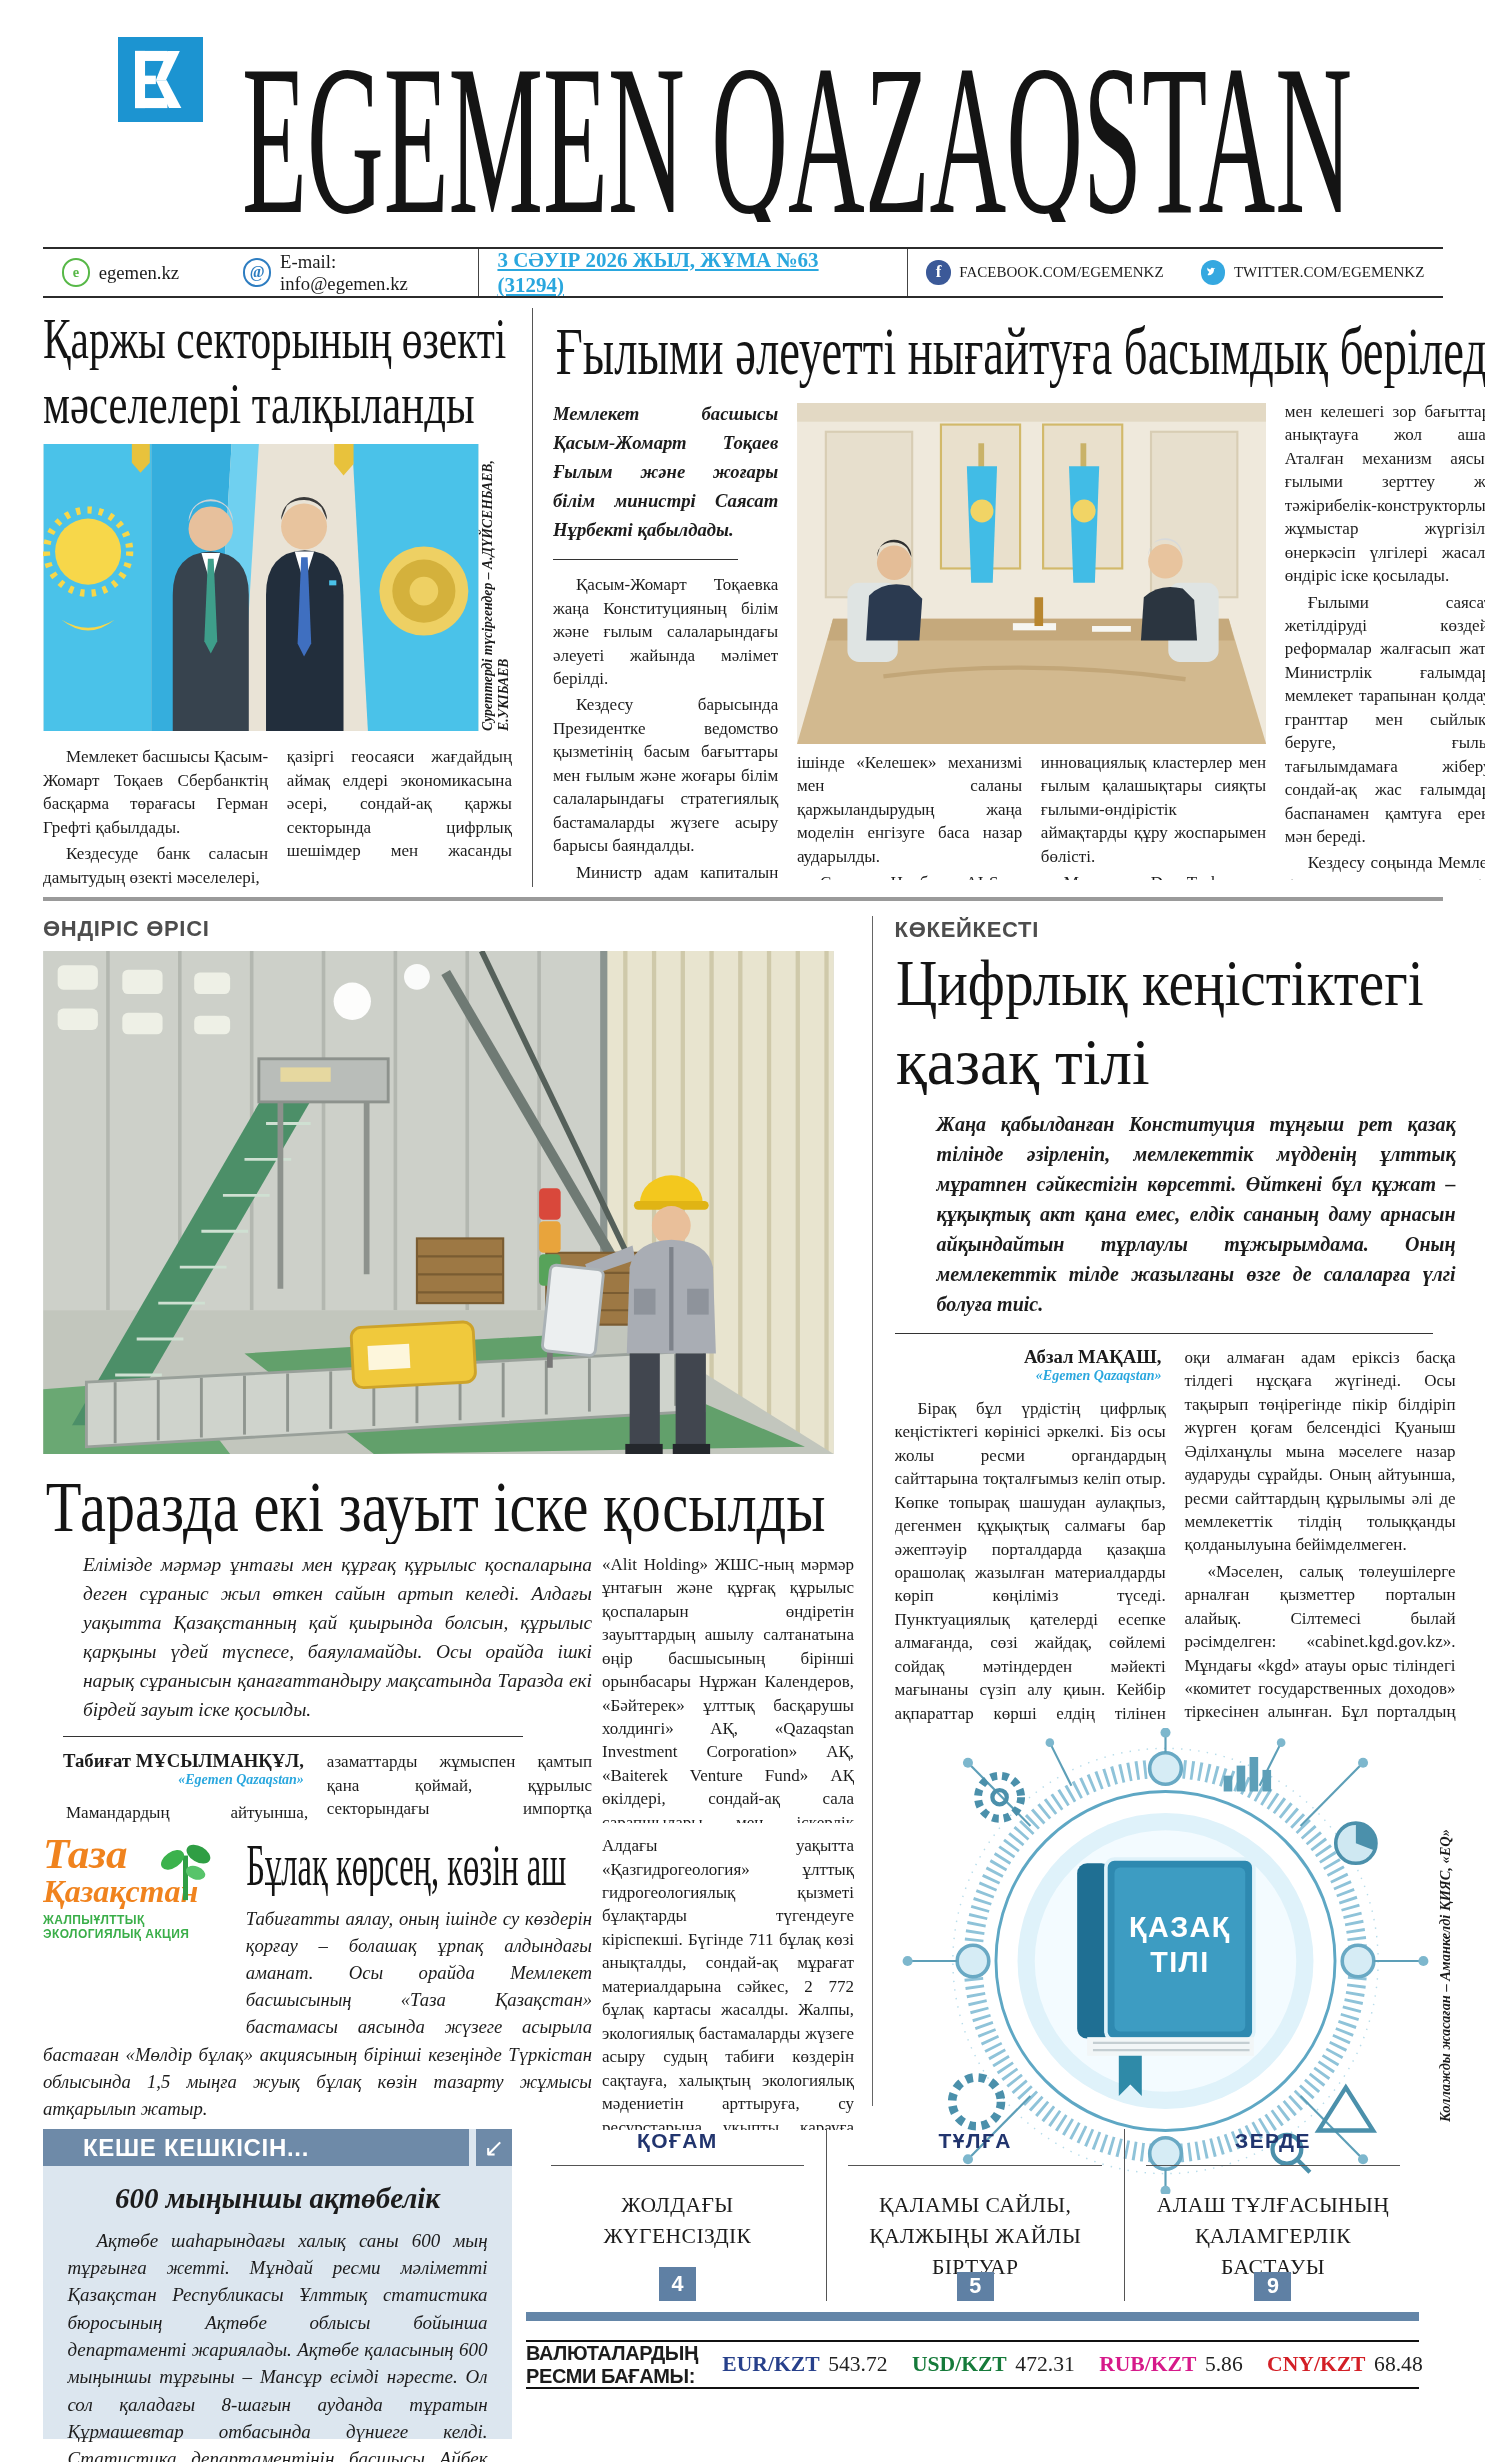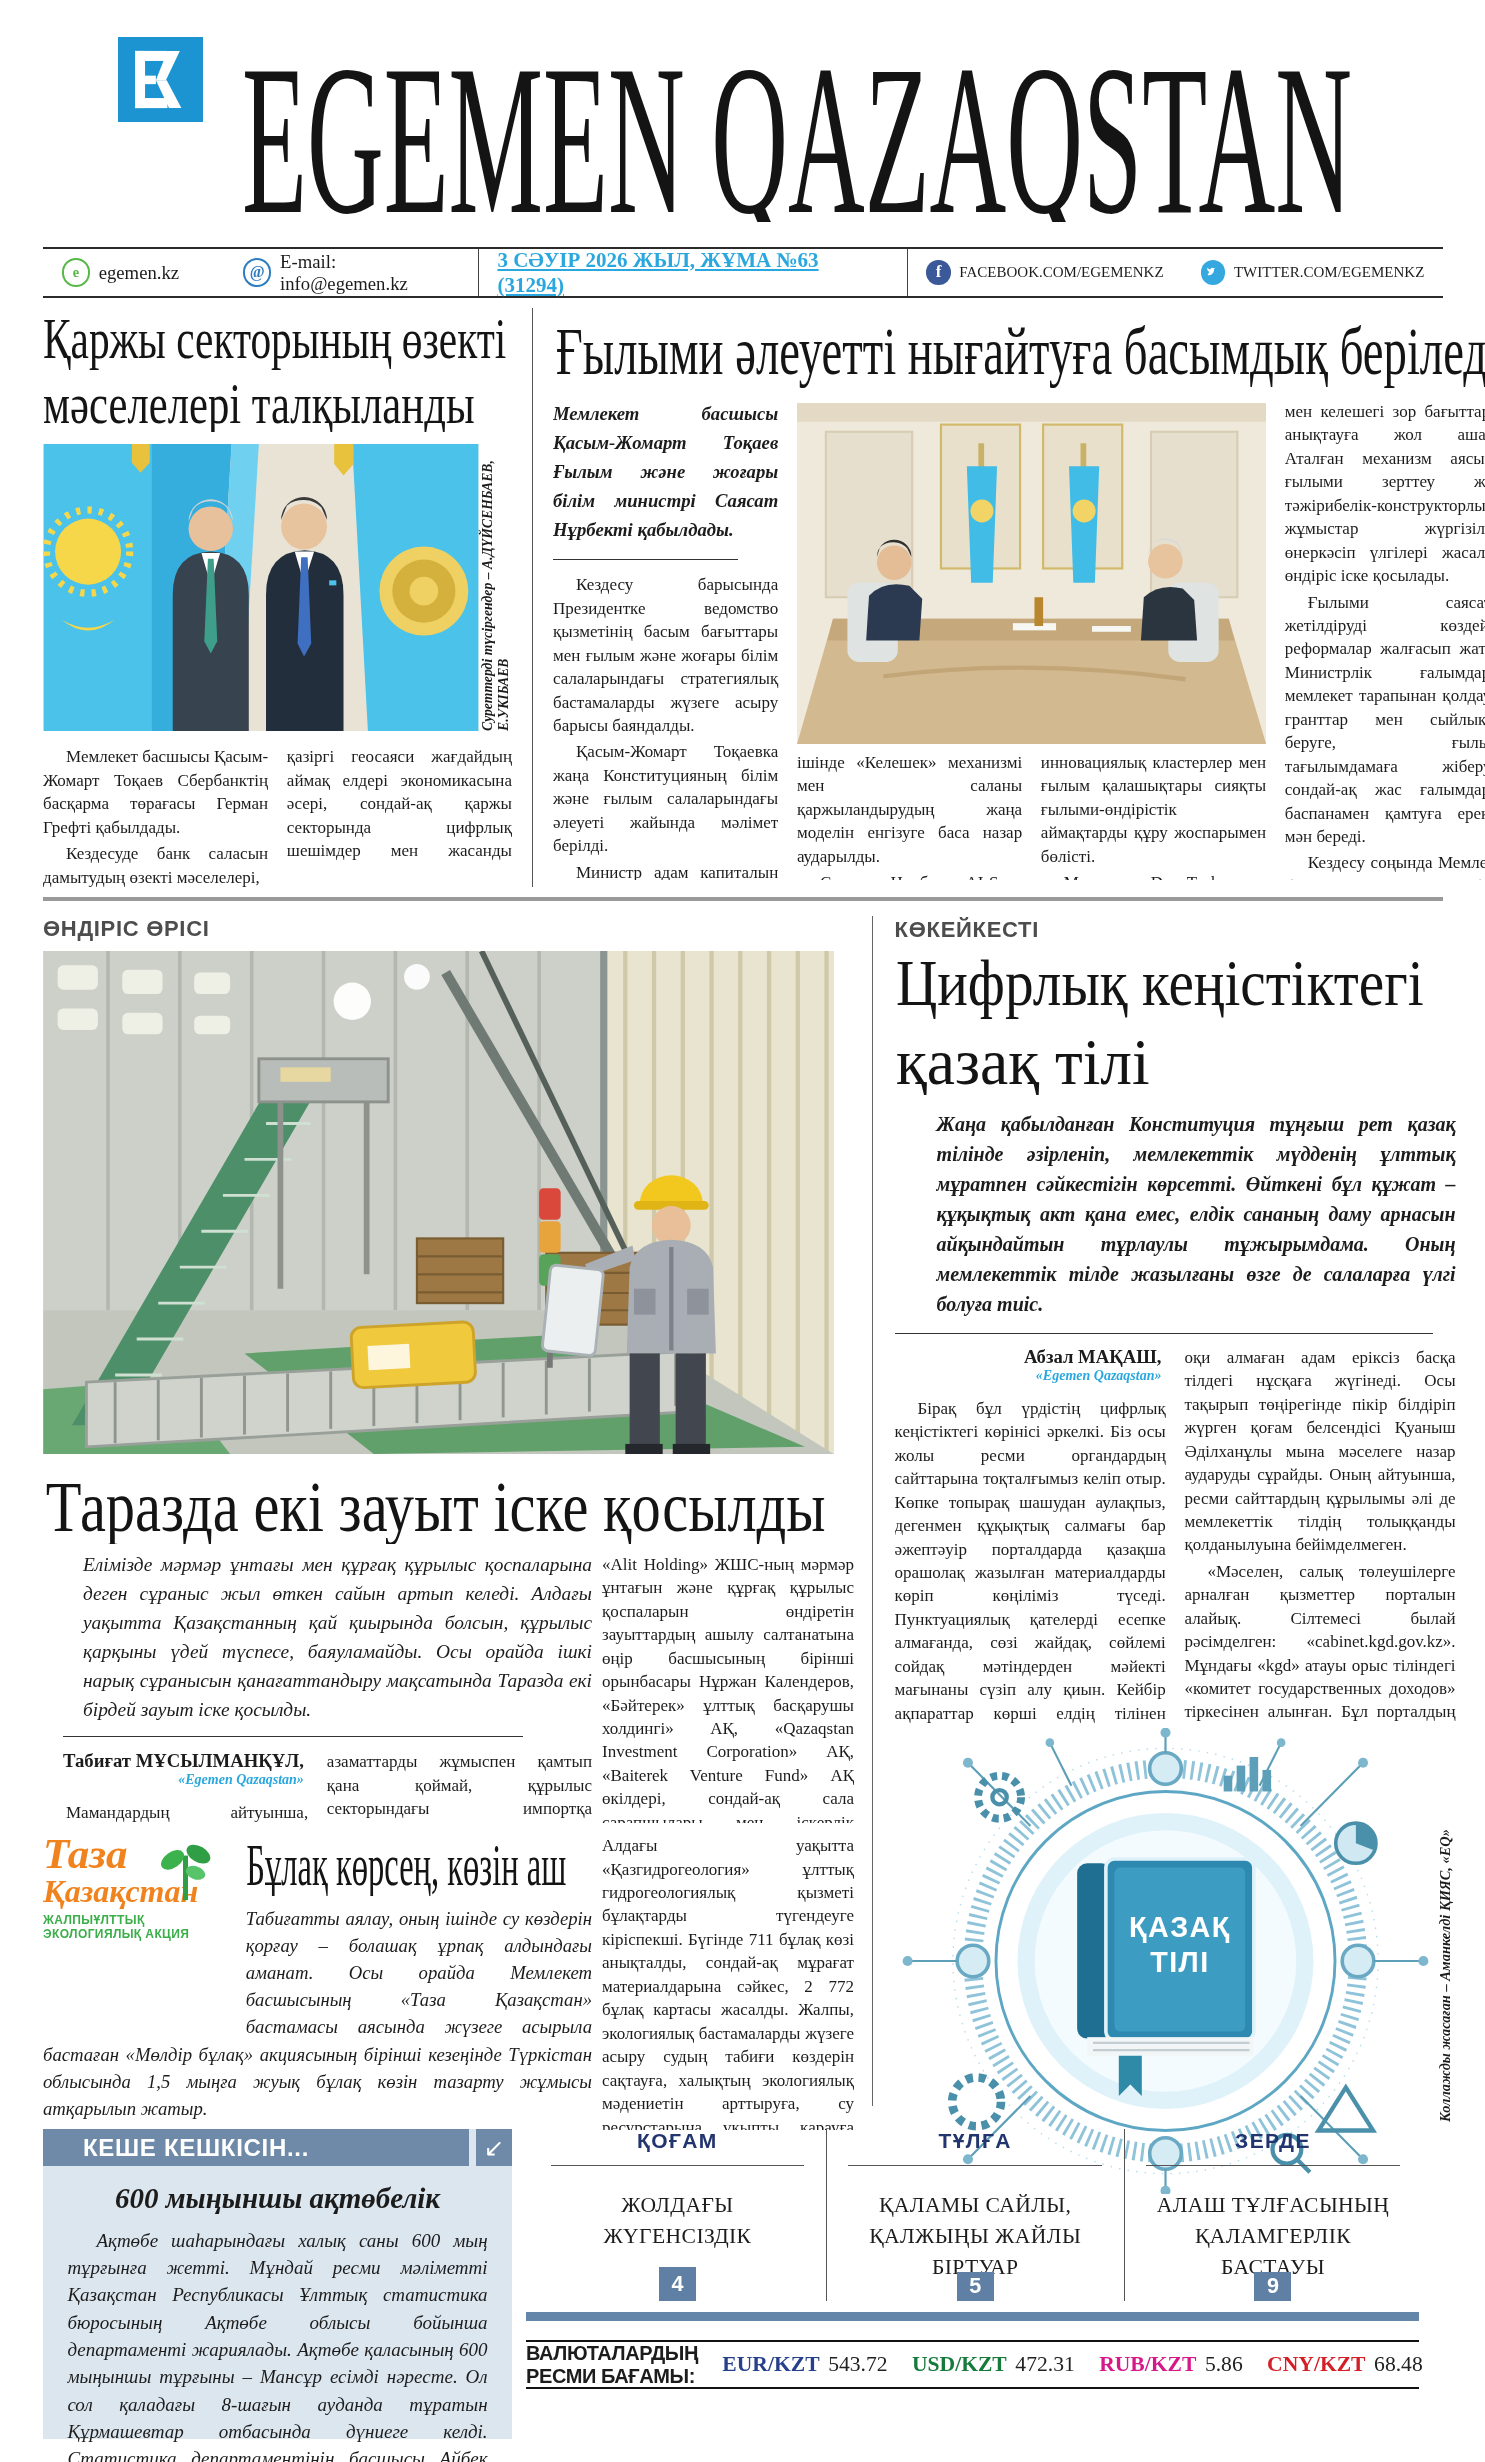--- a/index.html
+++ b/index.html
@@ -232,22 +232,22 @@
           <circle cx="512" cy="220" r="24" fill="#e8c49e"></circle>
           <path d="M488,212 a24,24 0 0 1 48,0 l-5,-12 a22,16 0 0 0 -39,-2 Z" fill="#d7d9da"></path>
           <path d="M478,330 L482,270 q22,-20 54,-12 l16,16 L556,330 Z" fill="#2b3540"></path>
           <rect x="300" y="306" width="60" height="10" fill="#f6f6f2"></rect>
           <rect x="410" y="310" width="54" height="8" fill="#f6f6f2"></rect>
           <rect x="330" y="270" width="12" height="40" fill="#b8862f"></rect>
         </svg>
         <div>
           <div class="lead sci-lead">Мемлекет басшысы Қасым-Жомарт Тоқаев Ғылым және жоғары білім министрі Саясат Нұрбекті қабылдады.</div>
           <hr class="sci-lead-rule">
+          <p class="body-p">Қасым-Жомарт Тоқаевка жаңа Конституцияның білім және ғылым салаларындағы әлеуеті жайында мәлімет берілді.</p>
           <p class="body-p">Кездесу барысында Президентке ведомство қызметінің басым бағыттары мен ғылым және жоғары білім салаларындағы стратегиялық бастамаларды жүзеге асыру барысы баяндалды.</p>
-          <p class="body-p">Қасым-Жомарт Тоқаевка жаңа Конституцияның білім және ғылым салаларындағы әлеуеті жайында мәлімет берілді.</p>
           <p class="body-p">Министр адам капиталын дамытатын экожүйе құру шаралары мен таланттарды үздіксіз қолдау тетігін таныстырды. Мемлекет басшысына еңбек нарығын зерттеу нәтижелері мен 2030 жылға дейінгі мамандарға сұраныс болжамы ұсынылды. Жоғары білімнің қолжетімділігін кеңейту шараларына, соның</p>
         </div>
         <div>
           <div class="spacer"></div>
           <p class="body-p noindent">ішінде «Келешек» механизмі мен саланы қаржыландырудың жаңа моделін енгізуге баса назар аударылды.</p>
           <p class="body-p">Саясат Нұрбек AI-Sana ұлттық қозғалысын ілгерілету және AI-Enabled University индустрия университетін іске қосу жайында баяндады. Жаңа типтегі бұл жоба білім беру мен өндіріс үдерісіне жасанды интеллектіні пайдаланады. Бұған қоса</p>
         </div>
         <div>
           <div class="spacer"></div>
           <p class="body-p noindent">инновациялық кластерлер мен ғылым қалашықтары сияқты ғылыми-өндірістік аймақтарды құру жоспарымен бөлісті.</p>

